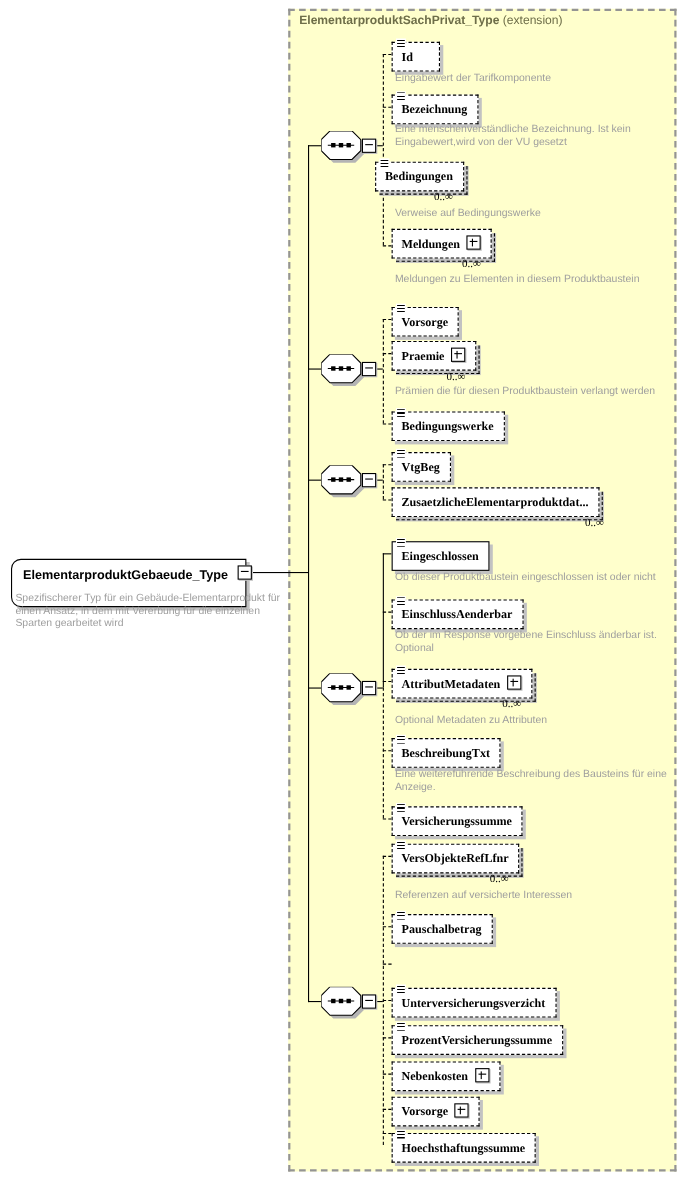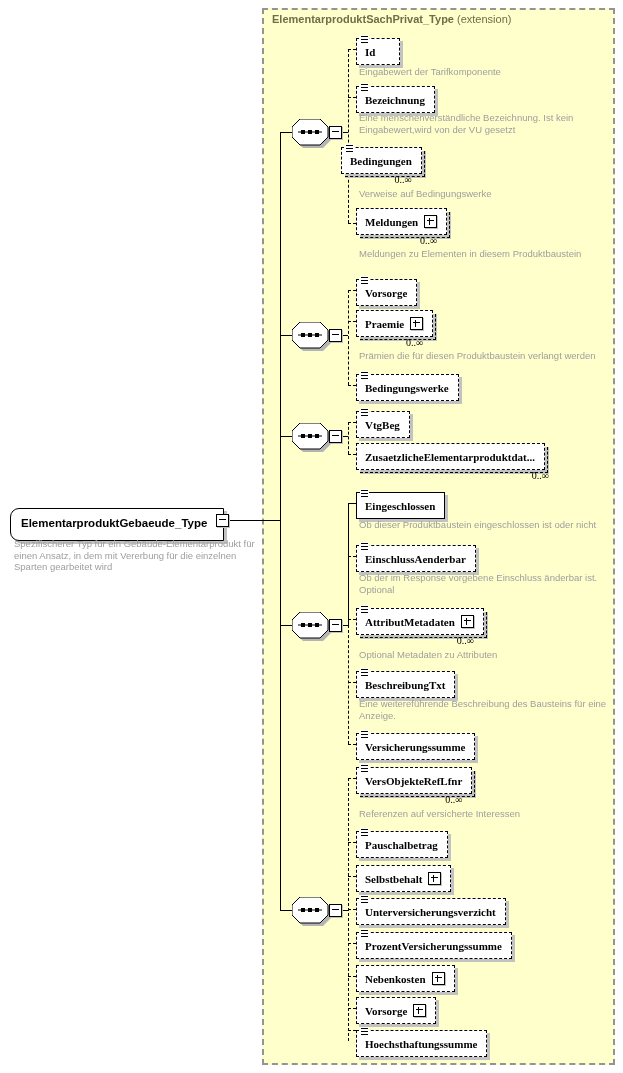--- a/index.html
+++ b/index.html
@@ -46,21 +46,21 @@
   
   .seq{position:absolute;width:56px;height:32px;}
   .seq svg{position:absolute;left:0;top:0;}
   .mbox{position:absolute;left:37px;top:7px;width:11px;height:11px;border:1px solid #000;
         background:#fff;box-shadow:1px 1px 0 #c2c2c2;}
   .mbox::before{content:'';position:absolute;left:2px;right:2px;top:4px;border-top:1px solid #000;}
 
   
   .root{position:absolute;left:10px;top:508px;}
   .rbox{position:relative;display:inline-block;background:#fff;border:1px solid #000;
-        border-radius:9px 0 0 9px;box-shadow:3px 3px 0 #c2c2c2;padding:4px 16px 9px 10px;}
+        border-radius:9px 0 0 9px;box-shadow:3px 3px 0 #c2c2c2;padding:4px 16px 20px 10px;}
   .rlabel{font-size:11.5px;font-weight:bold;color:#000;white-space:nowrap;}
   .rminus{position:absolute;right:-6px;top:5px;width:11px;height:11px;border:1px solid #000;
         background:#fff;box-shadow:1px 1px 0 #c2c2c2;}
   .rminus::before{content:'';position:absolute;left:2px;right:2px;top:4px;border-top:1px solid #000;}
 </style>
 </head>
 <body>
 
 <div id="stage">
 
@@ -250,23 +250,20 @@
   <div class="node" style="left:356px;top:767px">
     <div class="nbox multi"><span class="ticon"></span><span class="nlabel">VersObjekteRefLfnr</span></div>
     <div class="occurs">0..∞</div>
   </div>
   <div class="ann" style="left:359px;top:808px">Referenzen auf versicherte Interessen</div>
 
   <div class="node" style="left:356px;top:831px">
     <div class="nbox"><span class="ticon"></span><span class="nlabel">Pauschalbetrag</span></div>
   </div>
 
-  <div class="node" style="left:356px;top:865px">
-    <div class="nbox"><span class="nlabel">Selbstbehalt</span><span class="pbox"></span></div>
-  </div>
 
   <div class="node" style="left:356px;top:898px">
     <div class="nbox"><span class="ticon"></span><span class="nlabel">Unterversicherungsverzicht</span></div>
   </div>
 
   <div class="node" style="left:356px;top:932px">
     <div class="nbox"><span class="ticon"></span><span class="nlabel">ProzentVersicherungssumme</span></div>
   </div>
 
   <div class="node" style="left:356px;top:965px">

